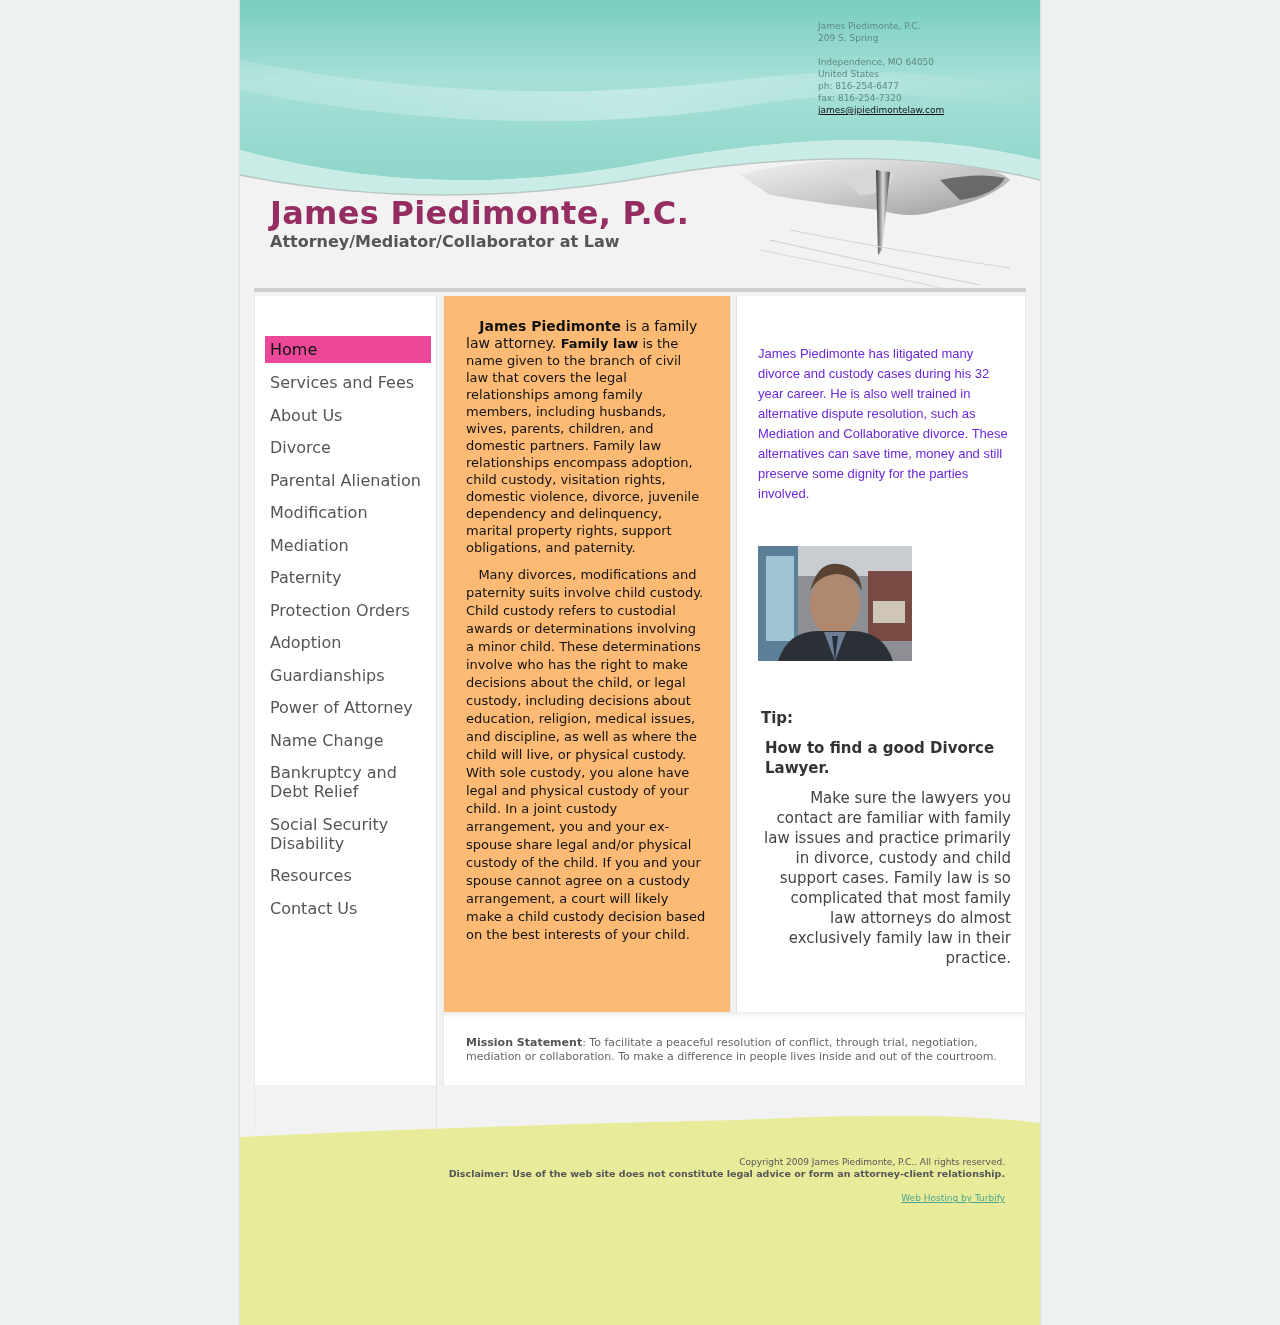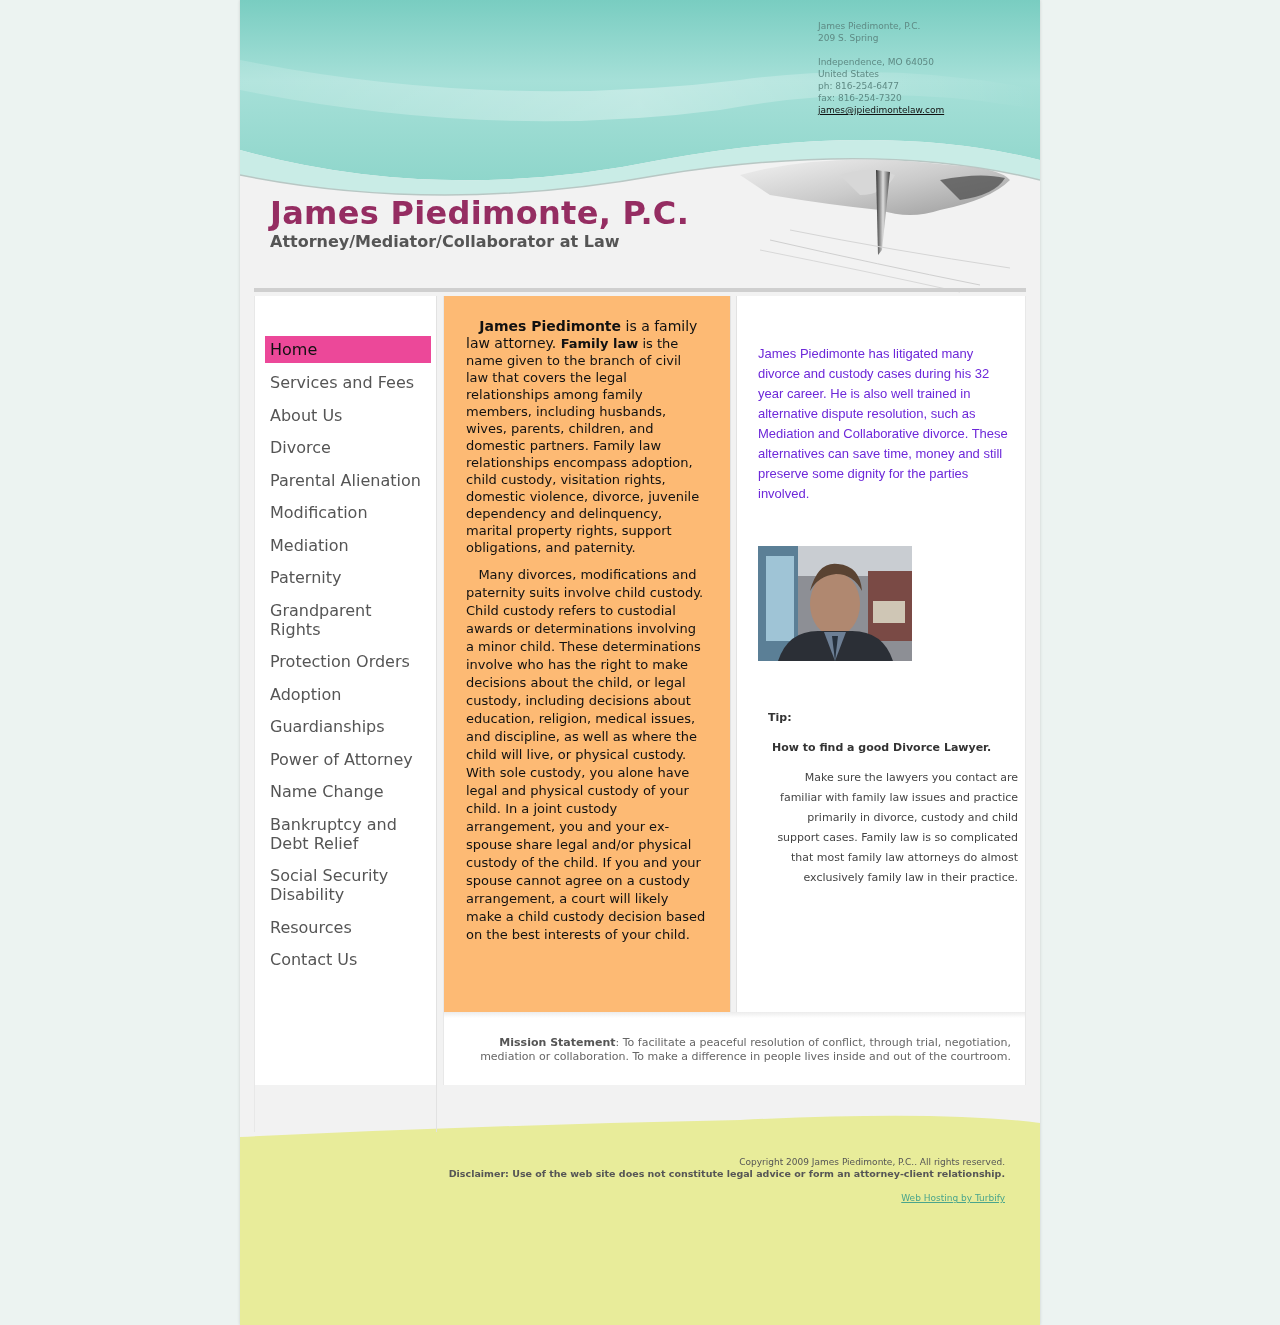--- a/index.html
+++ b/index.html
@@ -76,31 +76,31 @@
     background: #fff; border-left: 1px solid #e2e2e2; border-right: 1px solid #e8e8e8;
   }
   .bio {
     position: absolute; left: 21px; top: 4px; width: 250px;
     font-family: "Liberation Sans", sans-serif; font-size: 13px; line-height: 20px; color: #6d28d9; margin-top: 44px;
   }
   .photo {
     position: absolute; left: 21px; top: 250px; width: 154px; height: 115px; overflow: hidden;
   }
   .tip {
-    position: absolute; left: 31px; top: 412px; width: 250px;
-    font-size: 11px; line-height: 20px; color: #444;
+    position: absolute; left: 24px; top: 412px; width: 250px;
+    font-size: 15px; line-height: 20px; color: #444;
   }
   .tip .tip-label { font-weight: bold; color: #333; }
   .tip .tip-title { font-weight: bold; color: #333; margin-top: 10px; padding-left: 4px; }
   .tip .tip-body { margin-top: 10px; text-align: right; }
 
   .mission-box {
     position: absolute; left: 203px; top: 1012px; width: 583px; height: 120px;
     background: #fff;
-    border-left: 1px solid #e8e8e8; border-right: 1px solid #e8e8e8; text-align: right;
+    border-left: 1px solid #e8e8e8; border-right: 1px solid #e8e8e8;
   }
   .mission-box::before {
     content: ""; position: absolute; left: 0; top: 0; width: 100%; height: 6px;
     background: linear-gradient(#ececec, #fff);
   }
   .mission {
     position: absolute; left: 22px; top: 24px; width: 545px;
     font-size: 11px; line-height: 14px; color: #666;
   }
   .mission b { color: #555; }
@@ -181,21 +181,20 @@
   <div class="nav-col">
     <ul class="nav">
       <li class="active">Home</li>
       <li>Services and Fees</li>
       <li>About Us</li>
       <li>Divorce</li>
       <li>Parental Alienation</li>
       <li>Modification</li>
       <li>Mediation</li>
       <li>Paternity</li>
-      <li>Grandparent Rights</li>
       <li>Protection Orders</li>
       <li>Adoption</li>
       <li>Guardianships</li>
       <li>Power of Attorney</li>
       <li>Name Change</li>
       <li>Bankruptcy and Debt Relief</li>
       <li>Social Security Disability</li>
       <li>Resources</li>
       <li>Contact Us</li>
     </ul>

